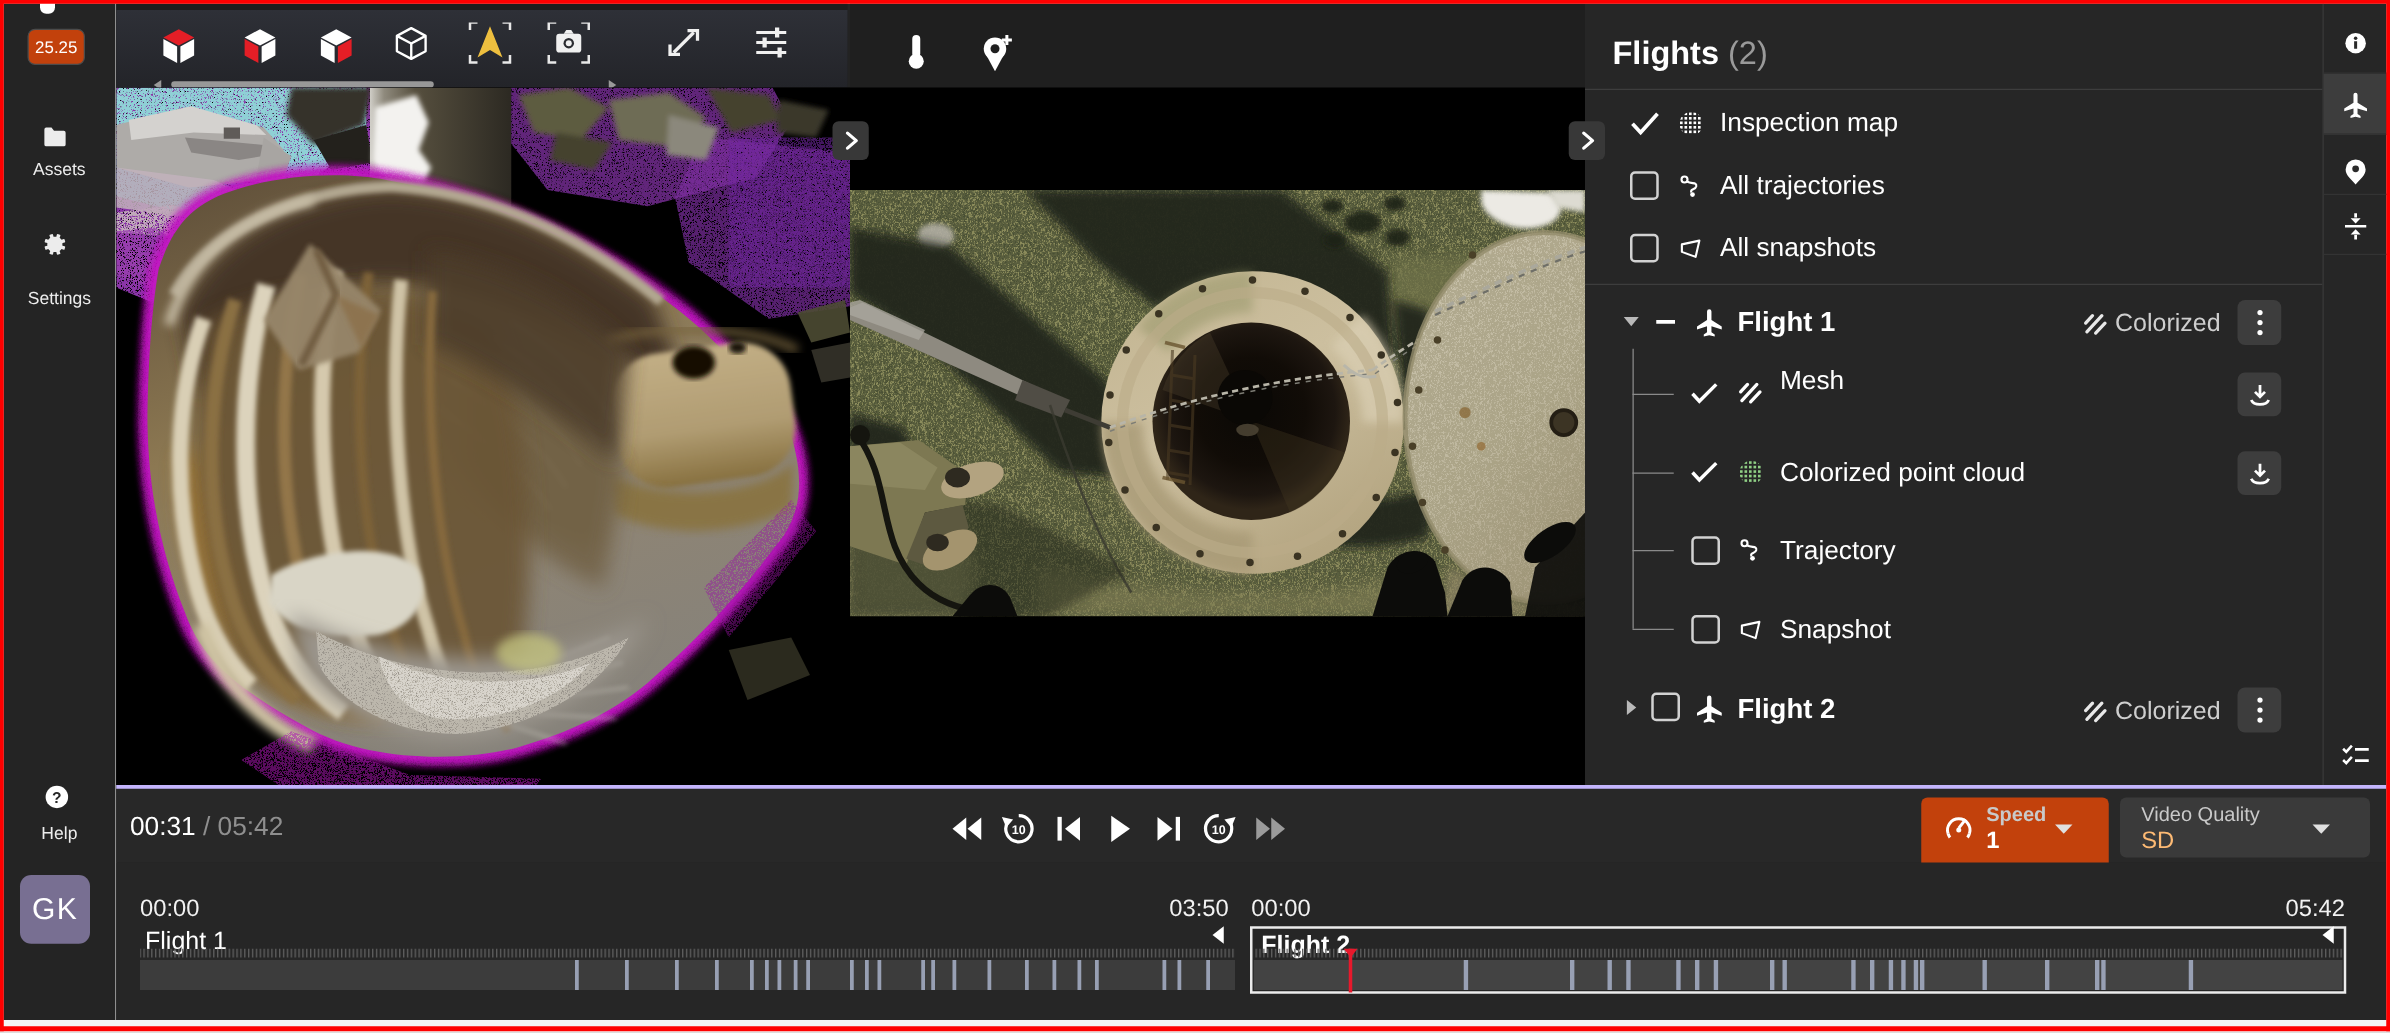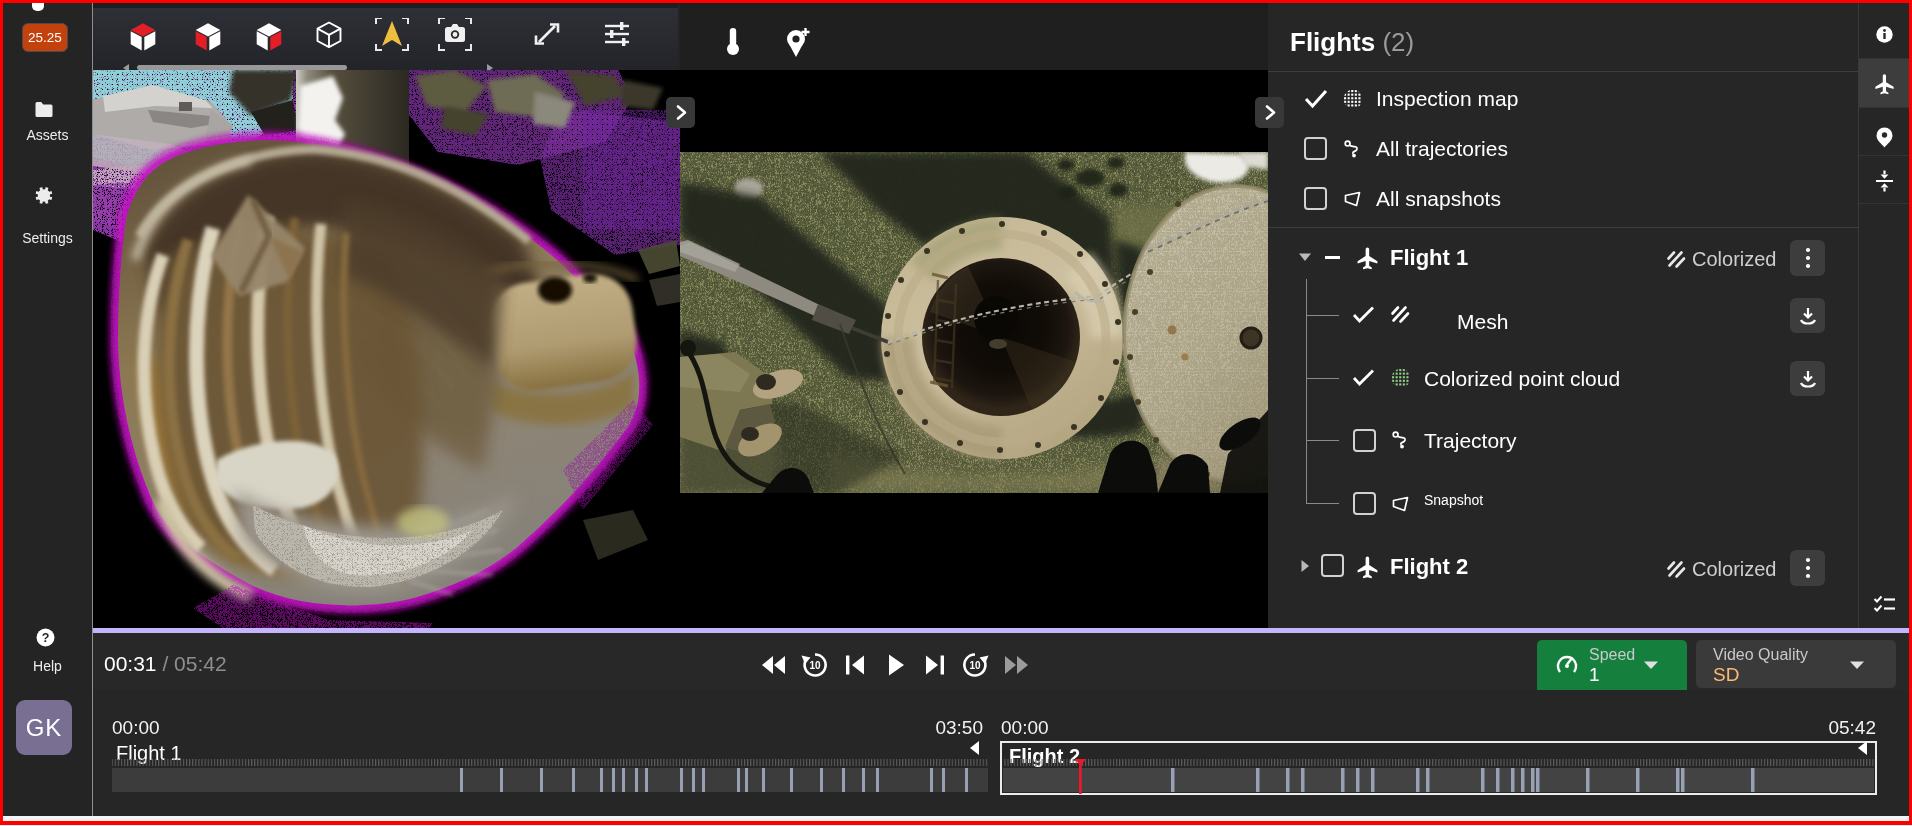--- a/index.html
+++ b/index.html
@@ -604,21 +604,21 @@
     <svg class="abs" style="left:84px; top:302px;" width="23" height="20" viewBox="0 0 23 20">
       <polyline points="2,10 7.5,16 21,2.5" stroke="#fff" stroke-width="2.8" fill="none"></polyline>
     </svg>
     <svg class="abs" style="left:122px; top:302px;" width="21" height="20" viewBox="0 0 21 20">
       <g stroke="#fff" stroke-width="2.6" stroke-linecap="round" fill="none">
         <path d="M2.5,8.5 L8,2.5"></path>
           <path d="M3.5,15.5 L15.5,2.5"></path>
           <path d="M10.5,16.5 L18,8.5"></path>
       </g>
     </svg>
-    <div class="abs" style="left:156px; top:307px; font-size:21px;margin-left:33px;">Mesh</div>
+    <div class="abs" style="left:156px; top:290px; font-size:21px;">Mesh</div>
     <div class="icbtn" style="left:522px; top:295px; width:35px; height:35px;">
       <svg width="18" height="18" viewBox="0 0 18 18">
         <path d="M9,1 v9 M5,6.5 L9,10.5 L13,6.5" stroke="#fff" stroke-width="2.2" fill="none"></path>
         <path d="M2,13 q1.5,3.5 7,3.5 q5.5,0 7,-3.5" stroke="#fff" stroke-width="2.2" fill="none"></path>
       </svg>
     </div>
 
     <svg class="abs" style="left:84px; top:365px;" width="23" height="20" viewBox="0 0 23 20">
       <polyline points="2,10 7.5,16 21,2.5" stroke="#fff" stroke-width="2.8" fill="none"></polyline>
     </svg>
@@ -669,21 +669,21 @@
       <circle cx="3.6" cy="3.6" r="2.4" fill="none" stroke="#fff" stroke-width="1.7"></circle>
       <path d="M5.6,5.2 C9.5,7.5 13.5,5.5 13,9 C12.5,12 7.5,11 9.2,14" fill="none" stroke="#fff" stroke-width="1.7"></path>
       <circle cx="10" cy="15.6" r="1.9" fill="#fff"></circle>
     </svg>
     <div class="abs" style="left:156px; top:426px; font-size:21px;">Trajectory</div>
 
     <div class="abs" style="left:85px; top:489px; width:23px; height:23px; border:2px solid #d2d2d2; border-radius:4px;"></div>
     <svg class="abs" style="left:124px; top:493px;" width="18" height="16" viewBox="0 0 18 16">
       <path d="M1.5,4.5 L15.5,1.5 L12.5,14.5 L1.5,10.5 Z" fill="none" stroke="#fff" stroke-width="1.7" stroke-linejoin="round"></path>
     </svg>
-    <div class="abs" style="left:156px; top:489px; font-size:14px;">Snapshot</div>
+    <div class="abs" style="left:156px; top:489px; font-size:21px;">Snapshot</div>
 
     <svg class="abs" style="left:32px; top:556px;" width="10" height="14" viewBox="0 0 10 14">
         <polygon points="1.5,1 9,7 1.5,13" fill="#b9b9b9"></polygon>
       </svg>
     <div class="abs" style="left:53px; top:551px; width:23px; height:23px; border:2px solid #d2d2d2; border-radius:4px;"></div>
     <svg class="abs" style="left:87px; top:551px;" width="25" height="25" viewBox="0 0 24 24">
       <path fill="#fff" d="M21.5,15.5 L13.6,10.6 V4 a1.7,1.7 0 0 0 -3.4,0 v6.6 L2.5,15.5 v2.3 L10.2,15.4 v4.6 L7.7,21.7 V23.3 L11.9,22.3 L16.1,23.3 V21.7 L13.6,20 v-4.6 L21.5,17.8 Z"></path>
     </svg>
     <div class="abs" style="left:122px; top:551px; font-size:22px; font-weight:bold;">Flight 2</div>
     <svg class="abs" style="left:398px; top:557px;" width="21" height="20" viewBox="0 0 21 20">
@@ -734,21 +734,21 @@
     </svg>
 
     <svg class="abs" style="left:14px; top:592px;" width="23" height="18" viewBox="0 0 23 18">
       <polyline points="1.5,4 4,6.5 8.5,1.5" stroke="#fff" stroke-width="2" fill="none"></polyline>
       <line x1="11" y1="4.5" x2="22" y2="4.5" stroke="#fff" stroke-width="2.2"></line>
       <polyline points="1.5,13 4,15.5 8.5,10.5" stroke="#fff" stroke-width="2" fill="none"></polyline>
       <line x1="11" y1="13.5" x2="22" y2="13.5" stroke="#fff" stroke-width="2.2"></line>
     </svg>
   </div>
 
-  <div class="abs" id="playbar" style="left:93px; top:628px; width:1816px; height:62px; background:#282828; border-top:5px solid #c4b5fd;">
+  <div class="abs" id="playbar" style="left:93px; top:628px; width:1816px; height:62px; background:#282828; border-top:3px solid #c4b5fd;">
     <div class="abs" style="left:11px; top:19px; font-size:21px; color:#fff;">00:31 <span style="color:#8f8f8f;">/ 05:42</span></div>
 
     <svg class="abs" style="left:665px; top:18px;" width="280" height="28" viewBox="0 0 280 28">
 
       <g transform="translate(16,14)" fill="#fff">
         <polygon points="-1,-9 -1,9 -12,0"></polygon>
           <polygon points="11,-9 11,9 0,0"></polygon>
       </g>
 
       <g transform="translate(57,14)">
@@ -776,21 +776,21 @@
         <polygon points="13.5,-9.5 4.5,-7.5 10,-1" fill="#fff"></polygon>
         <text x="0" y="4.3" font-size="10" font-weight="bold" fill="#fff" text-anchor="middle" font-family="Liberation Sans">10</text>
       </g>
 
       <g transform="translate(258,14)" fill="#9b9b9b">
         <polygon points="-11,-9 -11,9 0,0"></polygon>
           <polygon points="1,-9 1,9 12,0"></polygon>
       </g>
     </svg>
 
-    <div class="abs" style="left:1444px; top:7px; width:150px; height:61px; background:#15803d; border-radius:5px;">
+    <div class="abs" style="left:1444px; top:7px; width:150px; height:61px; background:#c2410c; border-radius:5px;font-weight:bold;">
       <svg class="abs" style="left:18px; top:13px;" width="24" height="22" viewBox="0 0 24 22">
         <path d="M3.5,16 a9,9 0 1 1 17,0" fill="none" stroke="#fff" stroke-width="2.4"></path>
         <line x1="12" y1="11.5" x2="17.5" y2="4.5" stroke="#fff" stroke-width="2.4"></line>
         <circle cx="12" cy="13" r="2" fill="#fff"></circle>
         <path d="M3.5,16 a9,9 0 0 0 1.5,3 M20.5,16 a9,9 0 0 1 -1.5,3" fill="none" stroke="#fff" stroke-width="2.4"></path>
       </svg>
       <div class="abs" style="left:52px; top:6px; font-size:16px; color:#c9c9c9;">Speed</div>
       <div class="abs" style="left:52px; top:24px; font-size:19px; color:#fff;">1</div>
       <svg class="abs" style="left:106px; top:20px;" width="16" height="10" viewBox="0 0 16 10">
           <polygon points="1,1.5 15,1.5 8,9" fill="#e0e0e0"></polygon>

